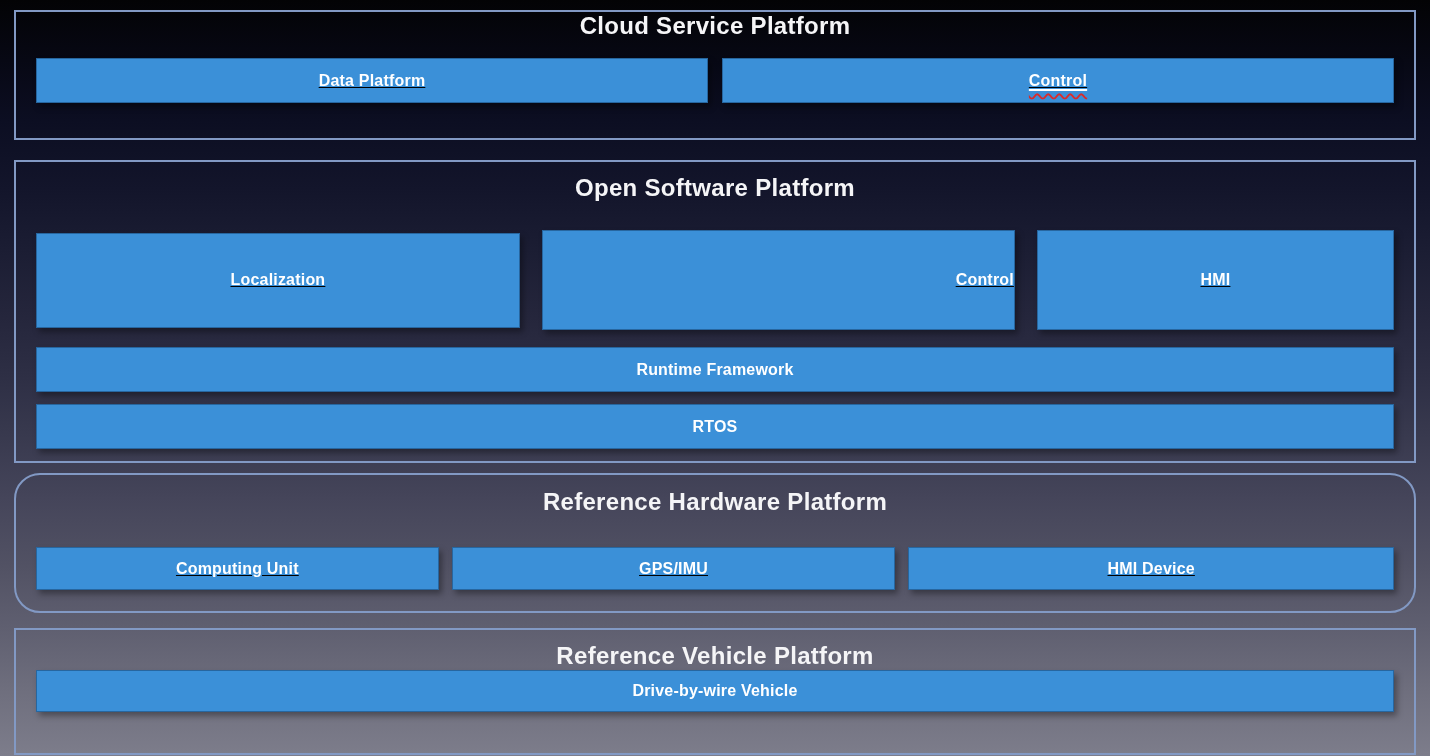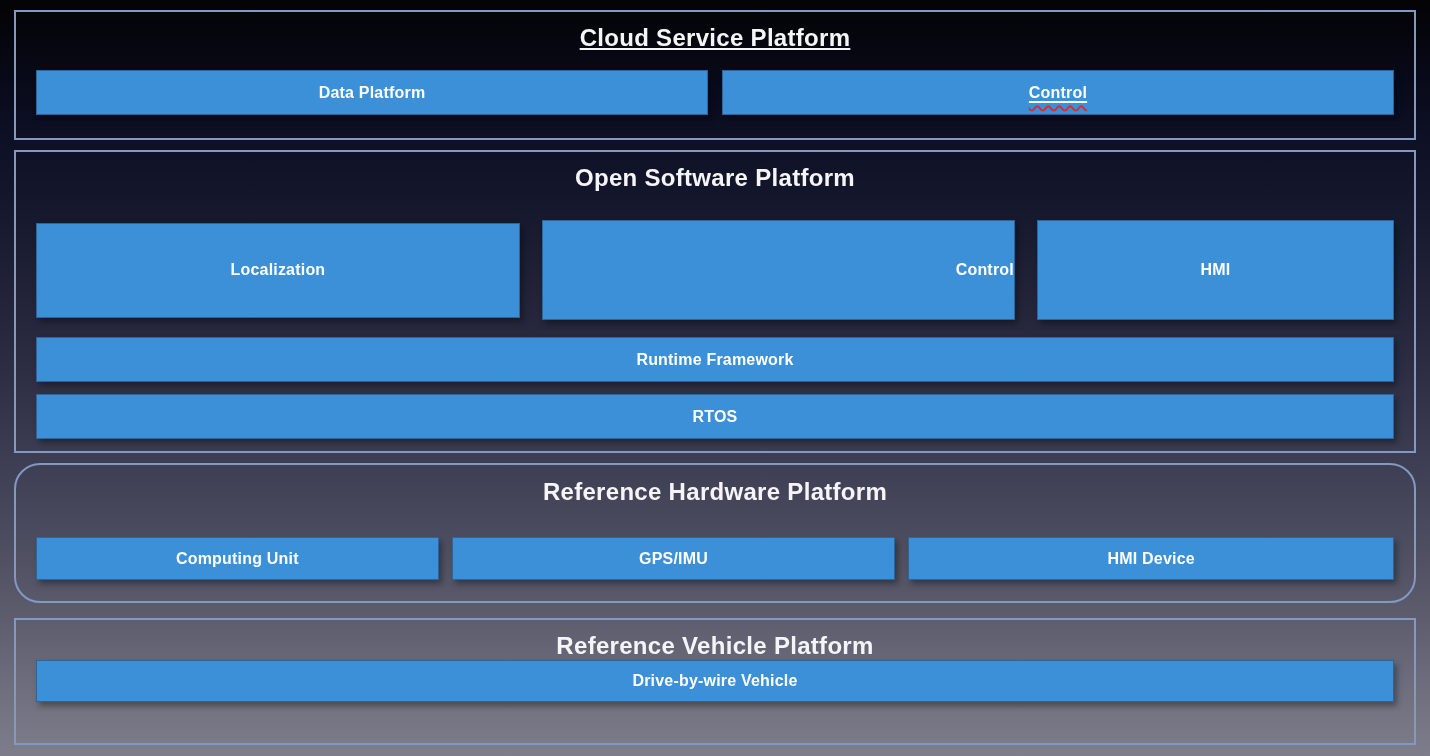--- a/index.html
+++ b/index.html
@@ -31,41 +31,42 @@
   }
   .section {
     box-sizing: border-box;
     margin-left: 14px;
     margin-right: 14px;
     border: 2px solid var(--section-border, #8299c4);
     display: flex;
     flex-direction: column;
   }
   .sec-cloud    { margin-top: 10px; height: 130px; }
-  .sec-software { margin-top: 10px; height: 303px; }
+  .sec-software { margin-top: 20px; height: 303px; }
   .sec-hardware { margin-top: 10px; height: 140px; border-radius: 26px; }
   .sec-vehicle  { margin-top: 15px; height: 127px; }
 
   .sec-title {
     color: var(--title-text, #f5f5f7);
     font-size: 24px;
     font-weight: 700;
     line-height: 28px;
     text-align: center;
     letter-spacing: 0.3px;
   }
-  .sec-cloud    .sec-title { margin-top: 12px; text-decoration: underline; }
+  .sec-cloud    .sec-title { margin-top: 0; }
   .sec-software .sec-title { margin-top: 12px; }
   .sec-hardware .sec-title { margin-top: 13px; }
   .sec-vehicle  .sec-title { margin-top: 12px; }
 
   .row {
     display: flex;
     padding: 2px 20px;
     align-items: center;
+    text-decoration: underline;
   }
   .box {
     box-sizing: border-box;
     background: var(--box-blue, #3b90d8);
     border: 1px solid rgba(16, 52, 92, 0.45);
     box-shadow: 3px 4px 6px rgba(0, 0, 0, 0.35);
     color: var(--box-text, #ffffff);
     font-size: 16px;
     font-weight: 700;
     display: flex;

